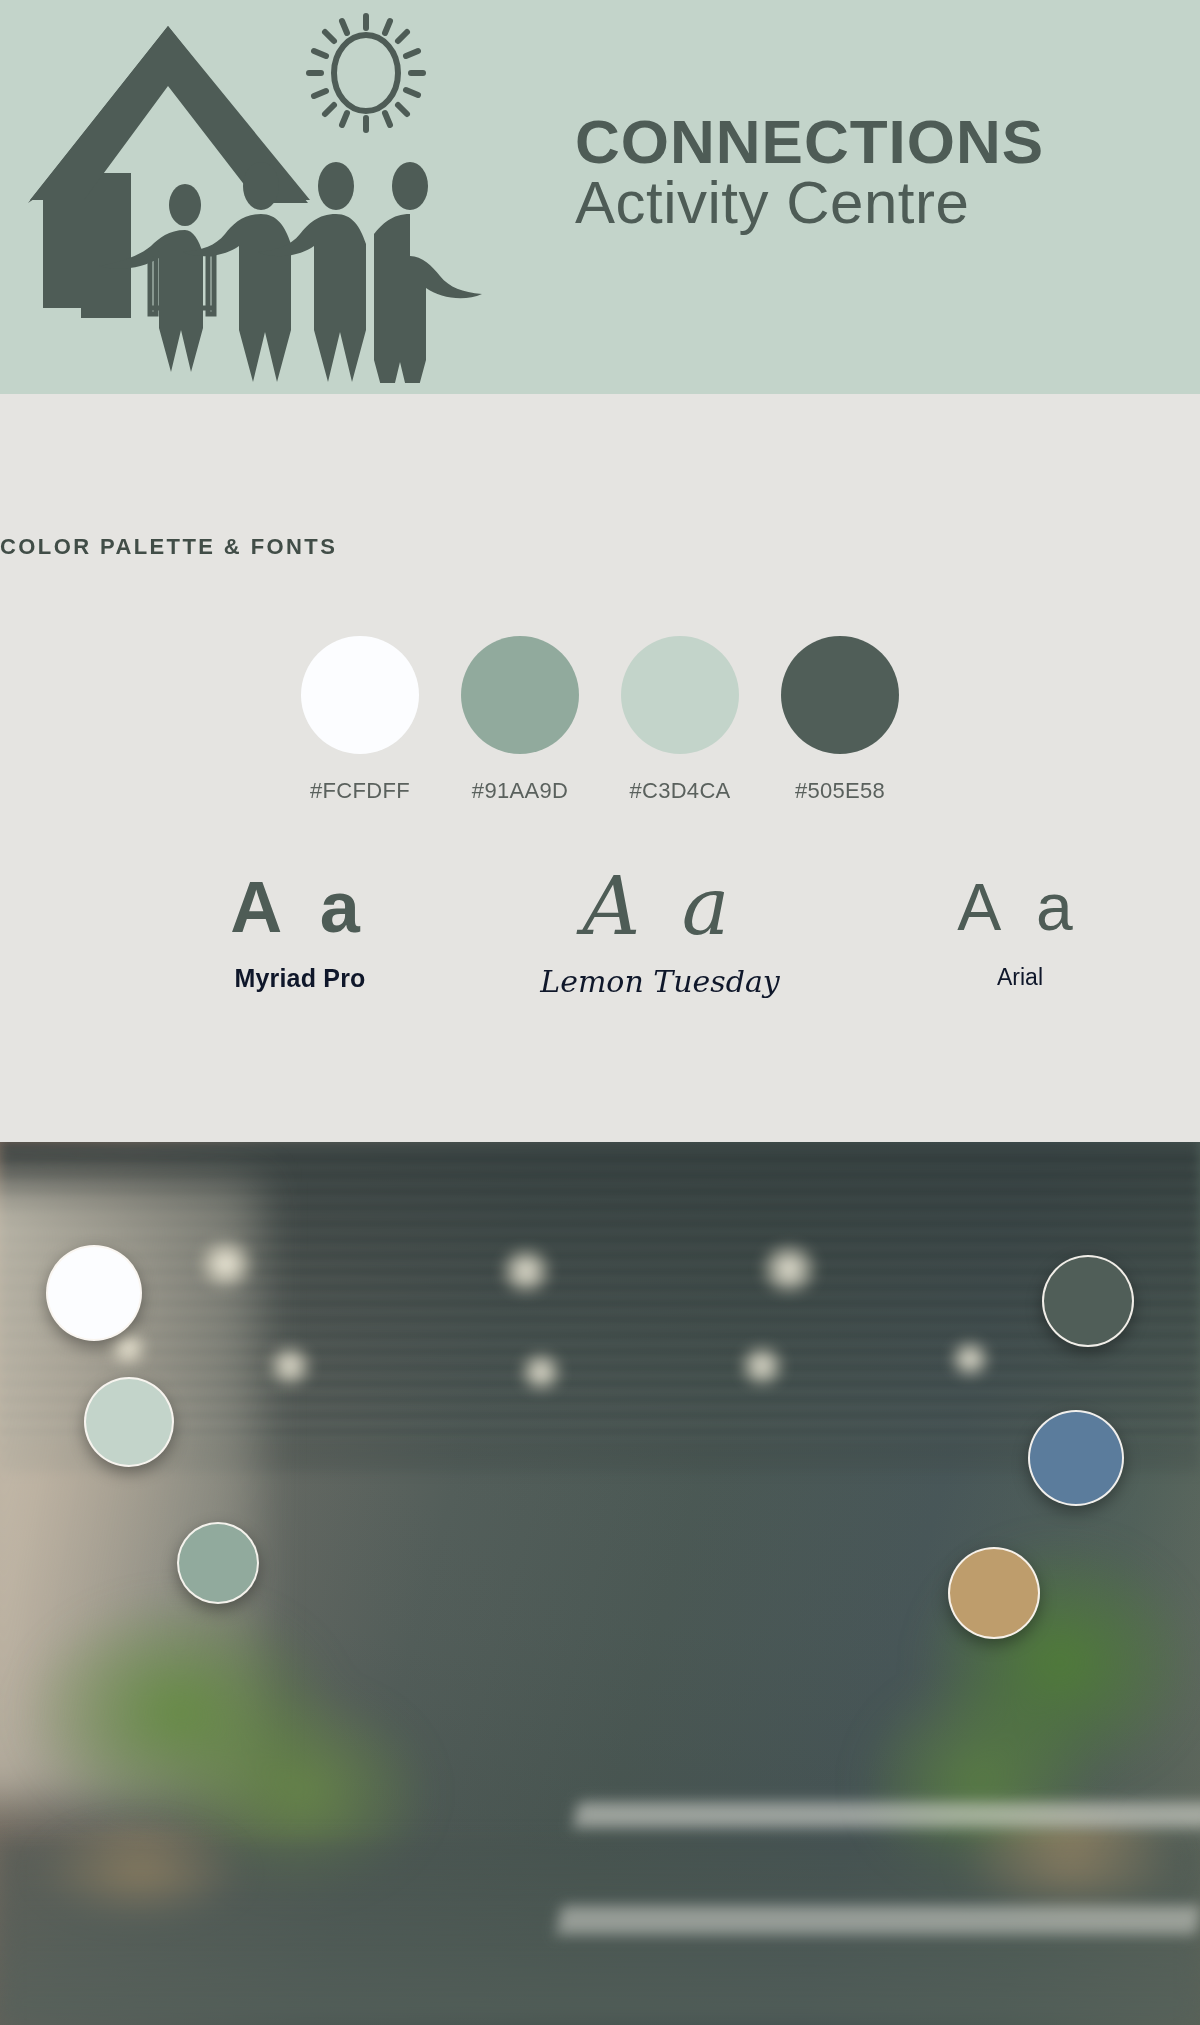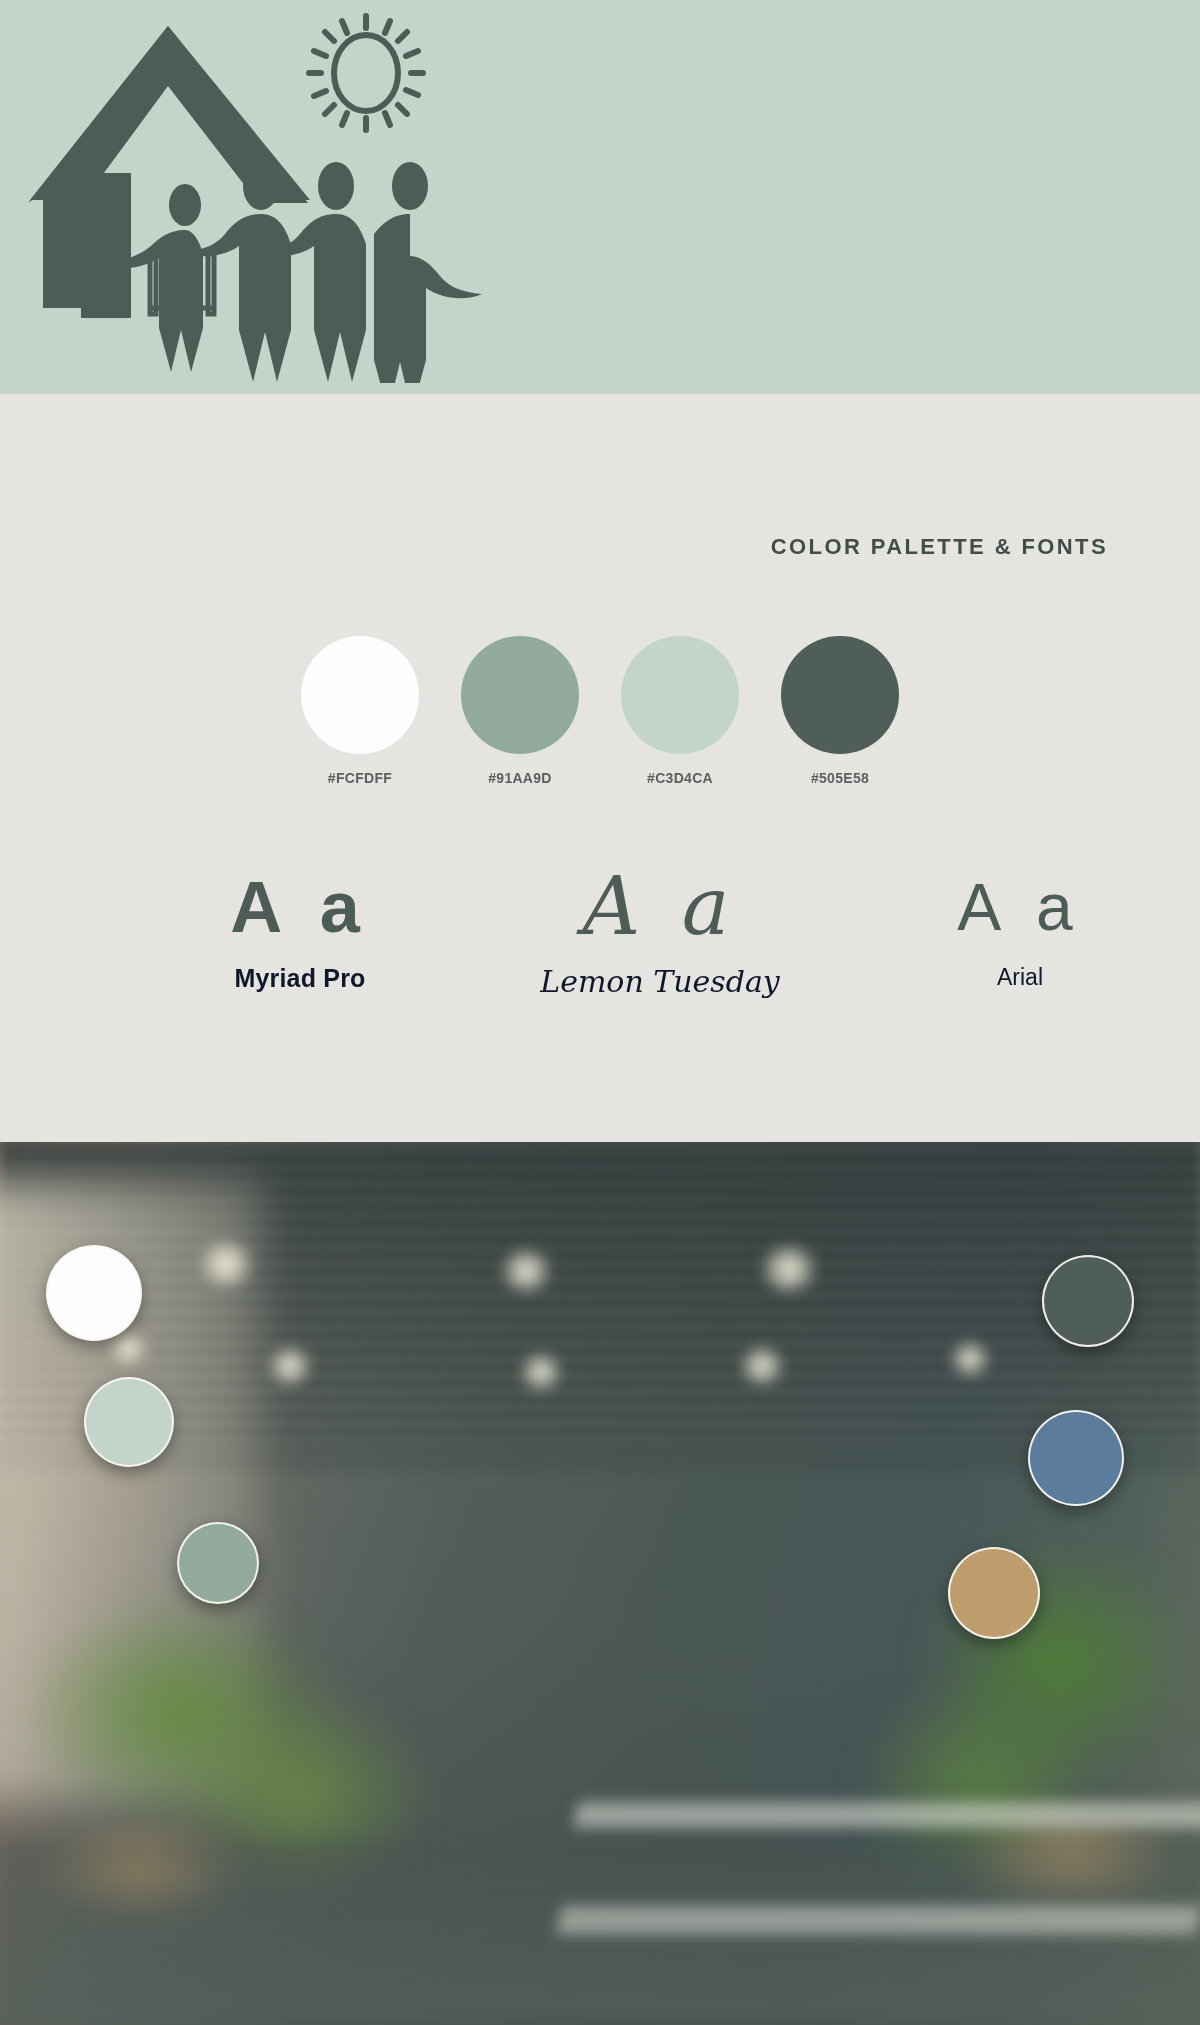--- a/index.html
+++ b/index.html
@@ -31,38 +31,37 @@
     font-size:60px; font-weight:400; letter-spacing:0.5px; line-height:1.05;
     white-space:nowrap; margin-top:-2px;
   }
 
   
   .palette-section{
     position:absolute; left:0; top:394px; width:1200px; height:748px;
     background:#E5E4E1;
   }
   .section-title{
-    position:absolute; top:140px; left:0; width:1108px; text-align:right;
+    position:absolute; top:140px; left:0; width:1108px; text-align:left;
     font-size:22px; font-weight:bold; letter-spacing:2.4px; color:#414D47;
   }
 
   .swatch-row{
     position:absolute; top:242px; left:0; width:1200px;
     display:flex; justify-content:center; gap:40px;
   }
   .swatch{
     width:120px; display:flex; flex-direction:column; align-items:center;
   }
   .swatch-dot{
     width:118px; height:118px; border-radius:50%;
   }
   .swatch-hex{
-    margin-top:16px; font-size:14px; color:#5a615d; letter-spacing:0.3px;
+    margin-top:24px; font-size:22px; color:#5a615d; letter-spacing:0.3px;
     white-space:nowrap;
-    font-weight:bold;
   }
 
   .font-row{
     position:absolute; top:470px; left:0; width:1200px;
     display:flex; justify-content:flex-end;
   }
   .font-card{ width:360px; text-align:center; }
   .font-sample{
     color:#4E5C56; line-height:1;
     height:86px; display:flex; align-items:center; justify-content:center;
@@ -217,20 +216,24 @@
 
         <ellipse cx="318" cy="178" rx="18" ry="24"></ellipse>
         <path d="M318 206 c-18 0 -28 10 -36 20 c-10 12 -22 16 -42 18 c18 8 42 4 56 -6 l0 84 l14 52 l12 -50 l12 50 l14 -52 l0 -86 c-6 -18 -14 -30 -30 -30 Z"></path>
 
         <ellipse cx="392" cy="178" rx="18" ry="24"></ellipse>
         <path d="M392 206 c-18 0 -28 10 -36 20 l0 126 l14 52 l12 -50 l12 50 l14 -52 l0 -72 c14 10 38 14 56 6 c-20 -2 -32 -6 -42 -18 c-8 -10 -18 -20 -30 -20 Z"></path>
       </g>
     </svg>
   </div>
 
+  <div class="header-wordmark">
+    <div class="wm-line1">CONNECTIONS</div>
+    <div class="wm-line2">Activity Centre</div>
+  </div>
 </div>
 
 <div class="palette-section">
 
   <div class="section-title">COLOR PALETTE  &amp;  FONTS</div>
 
   <div class="swatch-row">
     <div class="swatch">
       <div class="swatch-dot" style="background:#FCFDFF"></div>
       <div class="swatch-hex">#FCFDFF</div>

